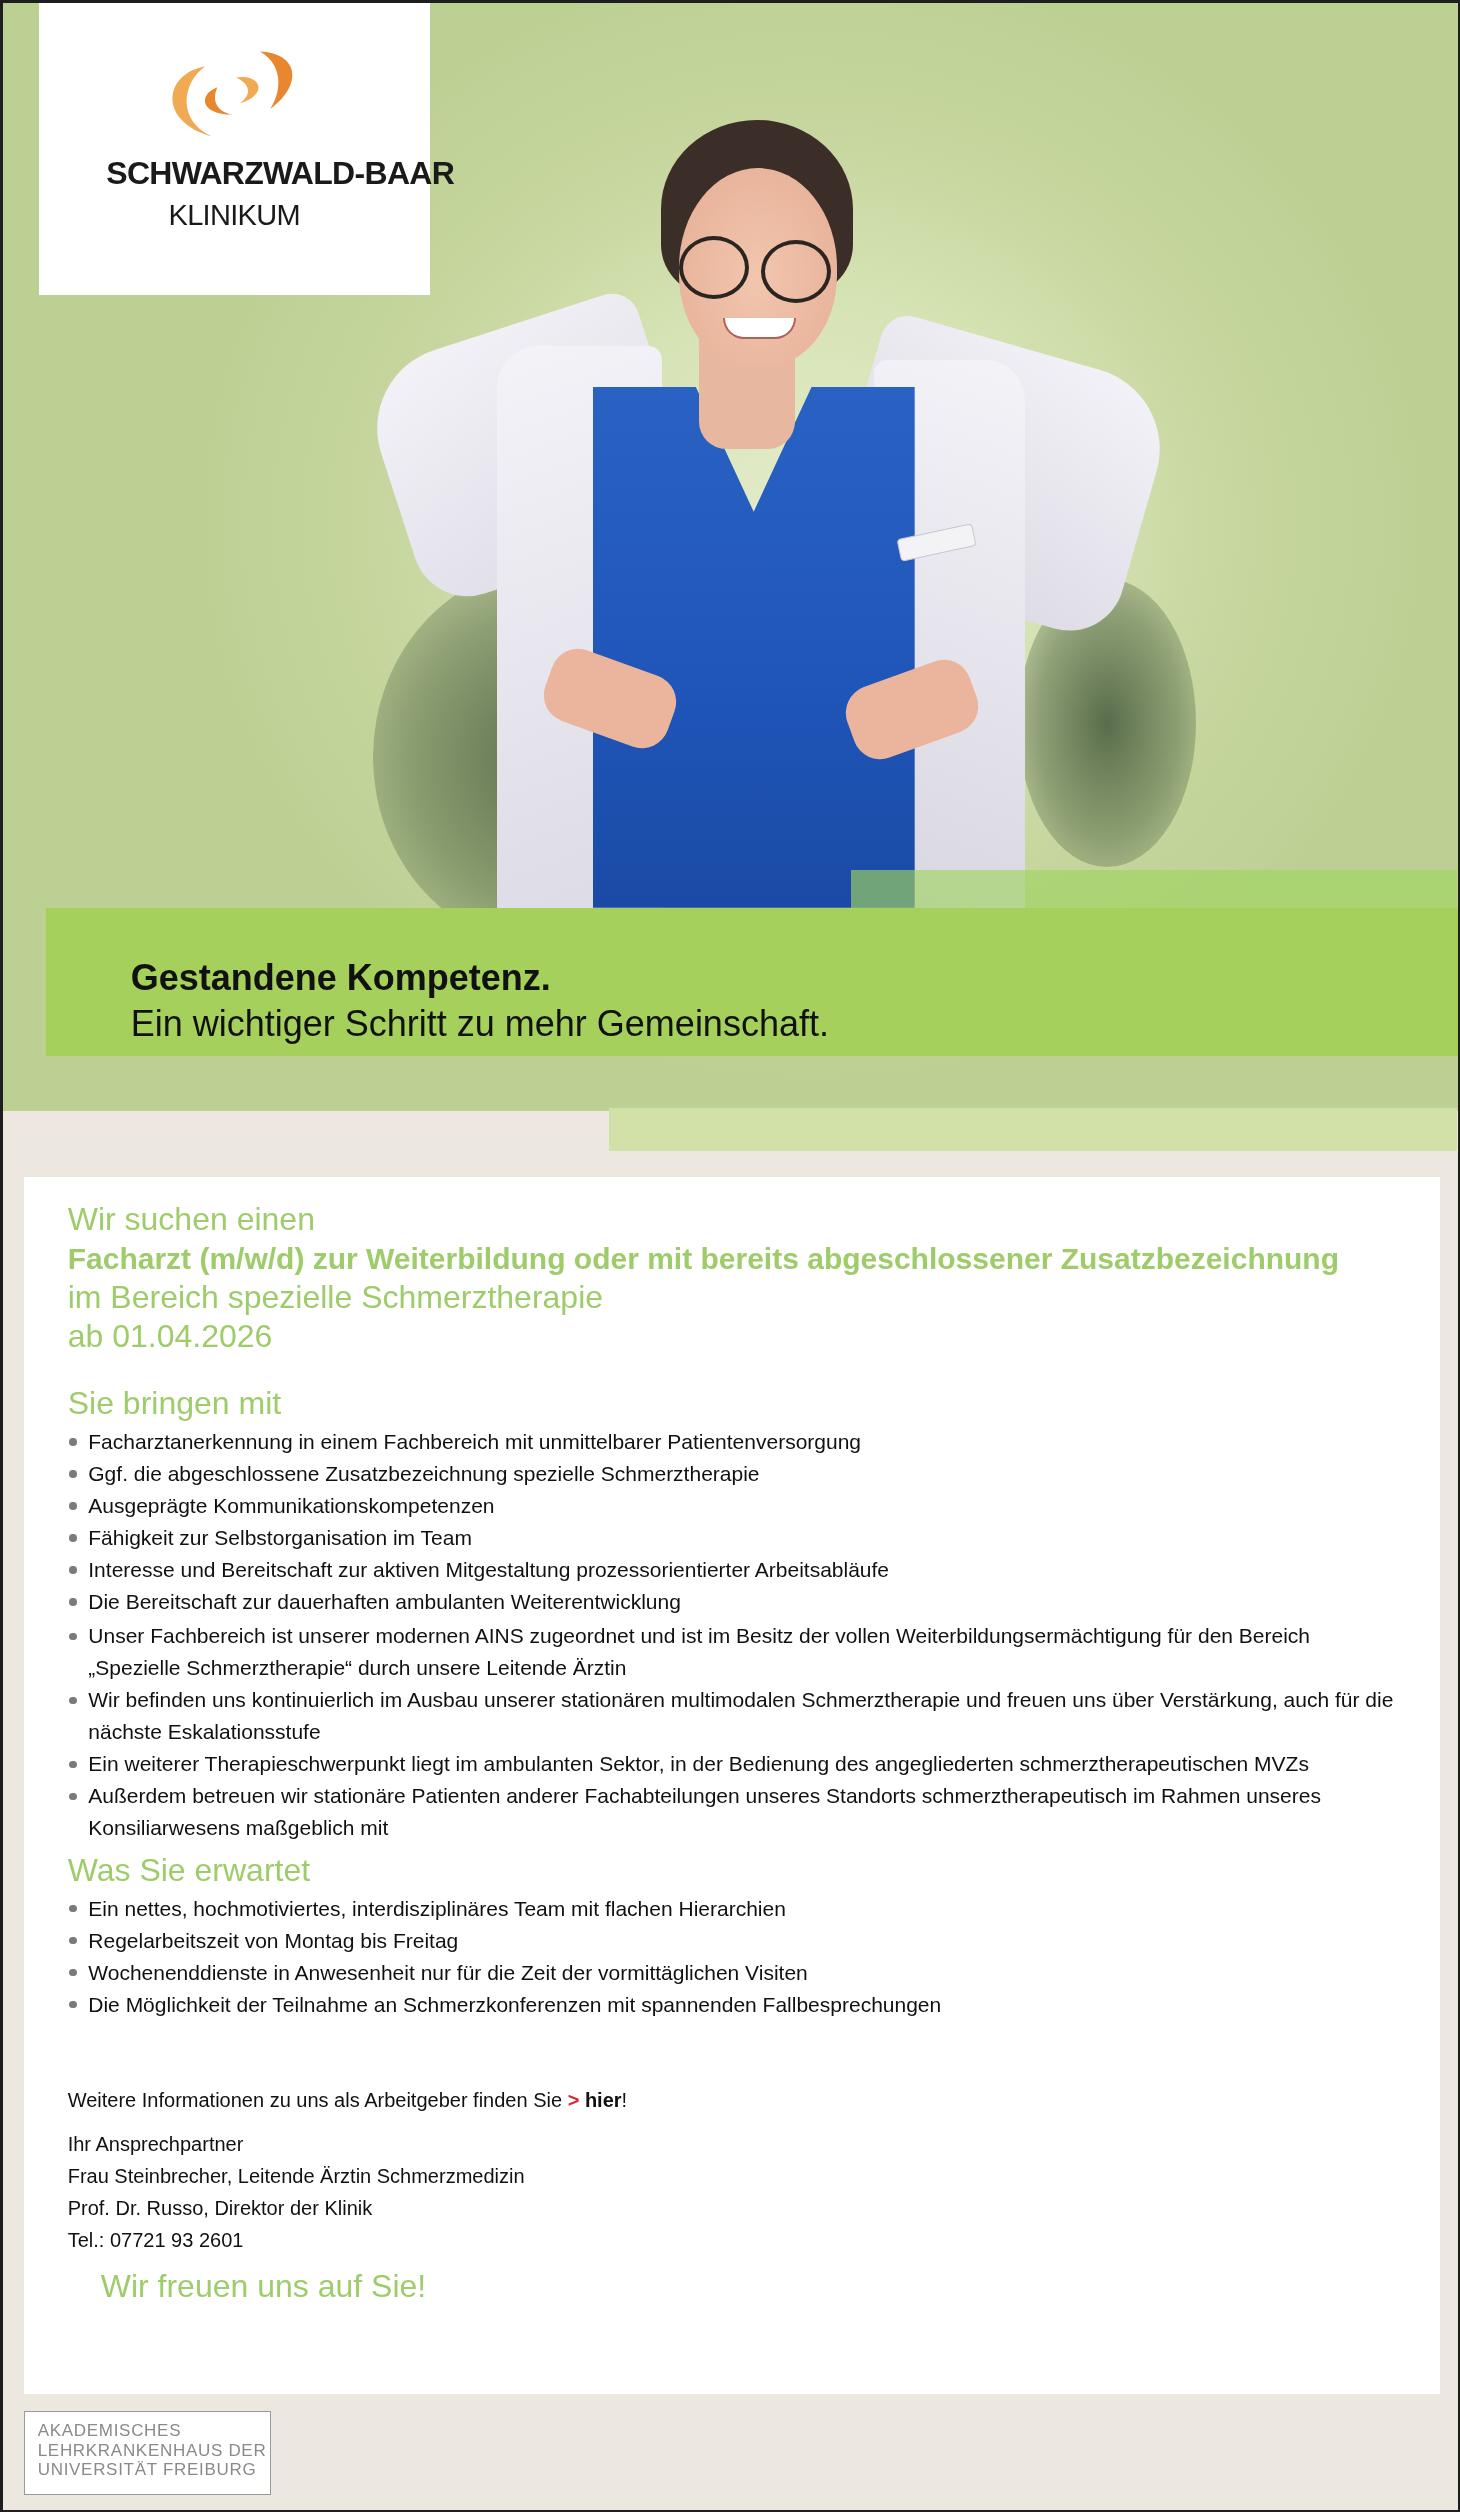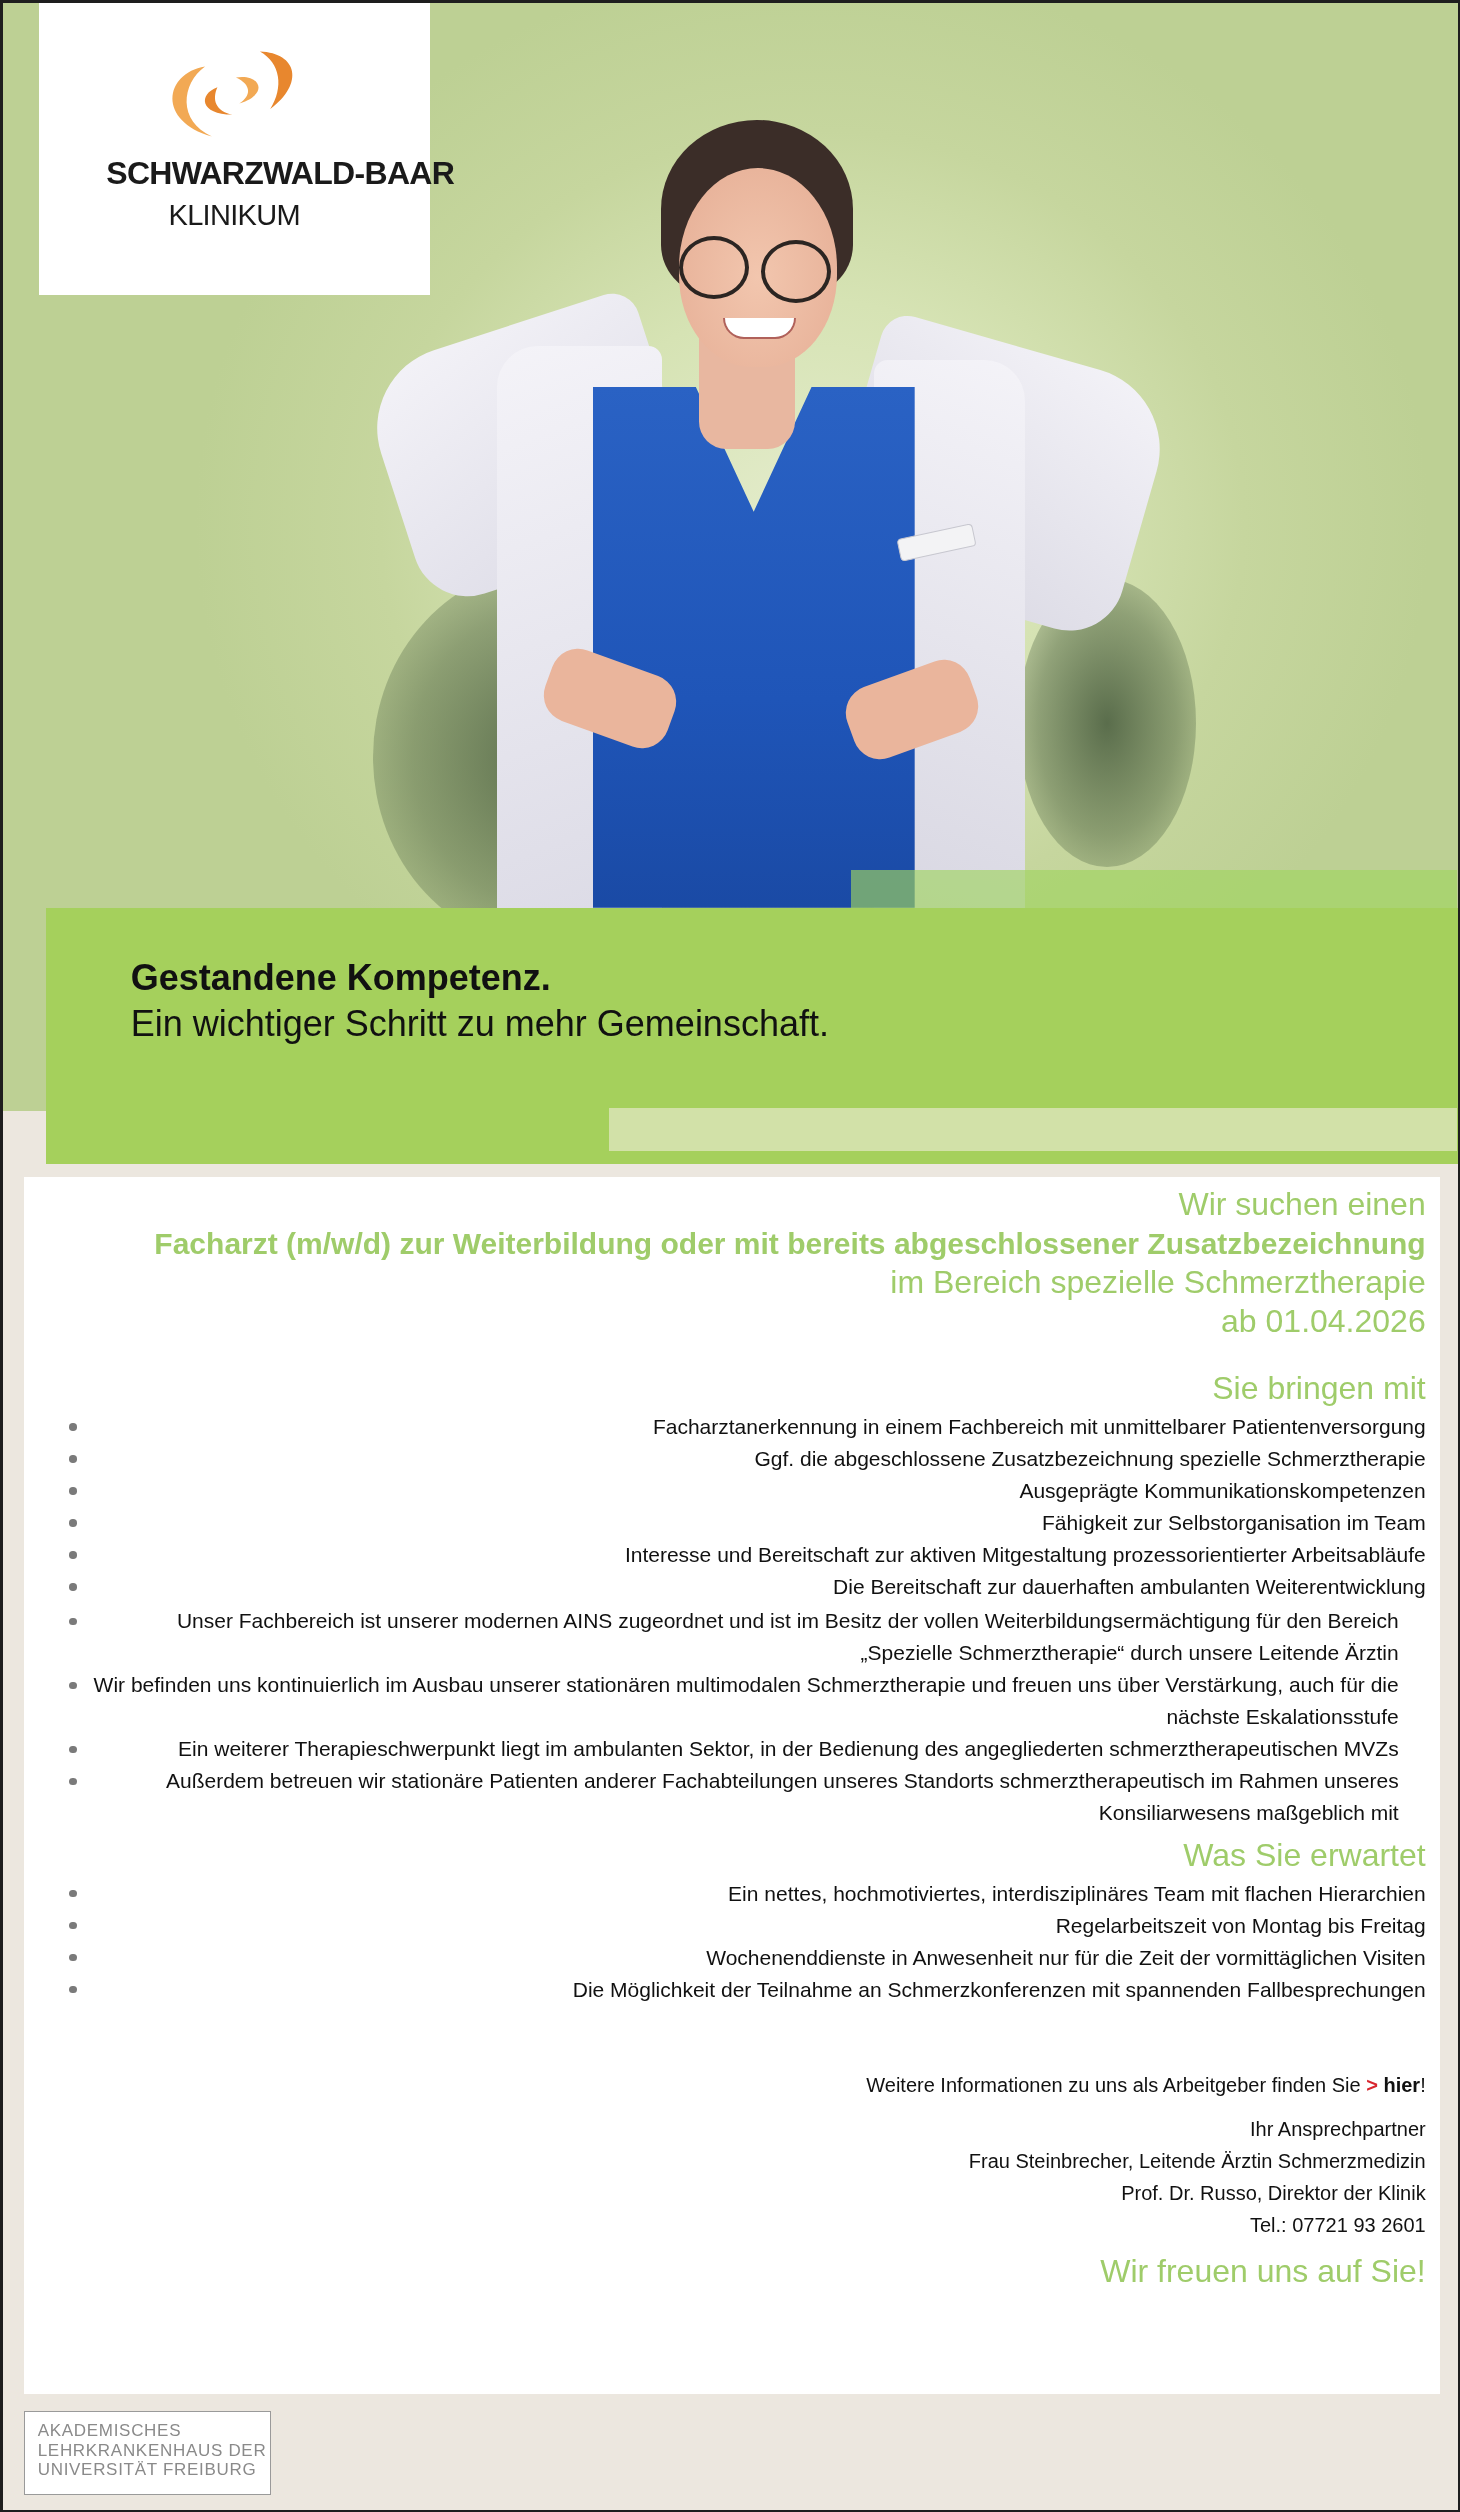--- a/index.html
+++ b/index.html
@@ -55,21 +55,21 @@
     text-align: center; font-size: 29px; color: #1a1a1a; letter-spacing: -0.7px;
   }
 
   
   .overlay-top {
     position: absolute; left: 848px; top: 867px; width: 606px; height: 39px;
     background: rgba(160,212,95,.65);
   }
   .banner {
     position: absolute; left: 43px; top: 905px;
-    width: 1412px; height: 256px;
+    width: 1412px; height: 148px;
     background: #a5d05c;
   }
   .banner-h1 {
     position: absolute; left: 85px; top: 49px;
     font-size: 36px; font-weight: bold; color: #111;
   }
   .banner-h2 {
     position: absolute; left: 85px; top: 95px;
     font-size: 36px; color: #111;
   }
@@ -77,21 +77,21 @@
     position: absolute; left: 606px; top: 1105px; width: 848px; height: 43px;
     background: #d2e1a8;
   }
 
   
   .card {
     position: absolute; left: 21px; top: 1174px;
     width: 1416px; height: 1217px;
     background: #ffffff;
   }
-  .content { position: absolute; left: 44px; top: 8px; width: 1358px; text-align: right; }
+  .content { position: absolute; left: 44px; top: 23px; width: 1358px; }
   .intro-line { font-size: 32px; line-height: 39px; color: #9fcc6a; white-space: nowrap; }
   .intro-bold { font-weight: bold; font-size: 30px; }
   .section-h {
     font-size: 32px; color: #9fcc6a; margin-top: 27.4px; line-height: 40px;
   }
   ul.bl { list-style: none; margin: 2.7px 0 0 0; padding: 0; }
   ul.bl li {
     position: relative; padding-left: 20.6px;
     font-size: 21px; line-height: 32px; color: #111;
   }

